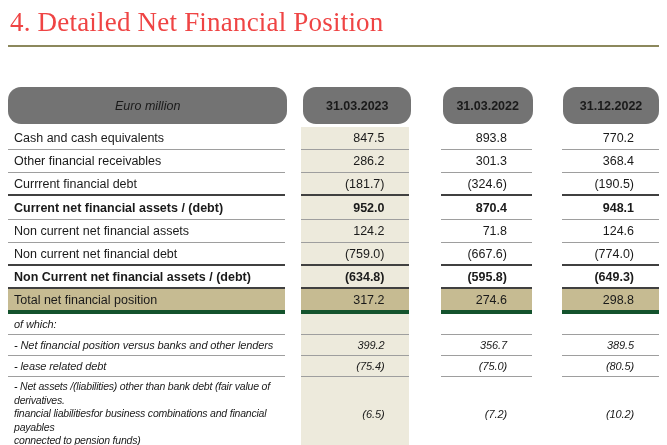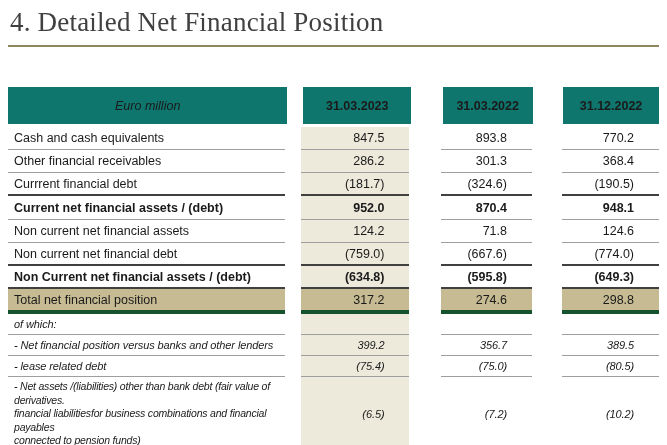--- a/index.html
+++ b/index.html
@@ -6,21 +6,21 @@
   html, body { width: 667px; height: 445px; background: #ffffff; overflow: hidden; }
   body { font-family: "Liberation Sans", sans-serif; color: #1a1a1a; }
 
   .page { width: 667px; height: 445px; background: #ffffff; }
 
   
   .title {
     font-family: "Liberation Serif", serif;
     font-weight: 400;
     font-size: 27px;
-    color: #404040;
+    color: #ef4444;
     margin: 7px 8px 0 8px;
     padding: 0 0 7px 2px;
     border-bottom: 2px solid #8c885c;
     letter-spacing: 0.2px;
   }
 
   
   .fin-table { margin: 40px 8px 0 8px; width: 651px; }
 
   .row { display: flex; align-items: stretch; width: 651px; }
@@ -29,21 +29,21 @@
   .lbl { width: 300px; padding-left: 6px; justify-content: flex-start; }
   .v   { justify-content: flex-end; padding-right: 25px; text-align: right; }
   .v1  { width: 116px; }
   .v2  { width: 97px; margin-left: 21px; }
   .v3  { width: 103px; margin-left: 20px; }
   .gap { width: 11px; }
   .g1  { width: 17px; }
 
   
   .header { height: 37px; margin-bottom: 3px; }
-  .header .cell { background: #0f766e; font-weight: 700; justify-content: center; padding: 0; }
+  .header .cell { background: #737373; font-weight: 700; justify-content: center; padding: 0; border-radius: 13px; }
   .header .lbl { font-weight: 400; font-style: italic; font-size: 12.5px; }
   .header .gap { background: #ffffff; }
 
   
   .brow { min-height: 23px; }
   .brow .v1 { background: #edeadc; }
 
   .b-light .cell { border-bottom: 1px solid #9e9e9e; }
   .b-dark  .cell { border-bottom: 2px solid #404040; }
 

